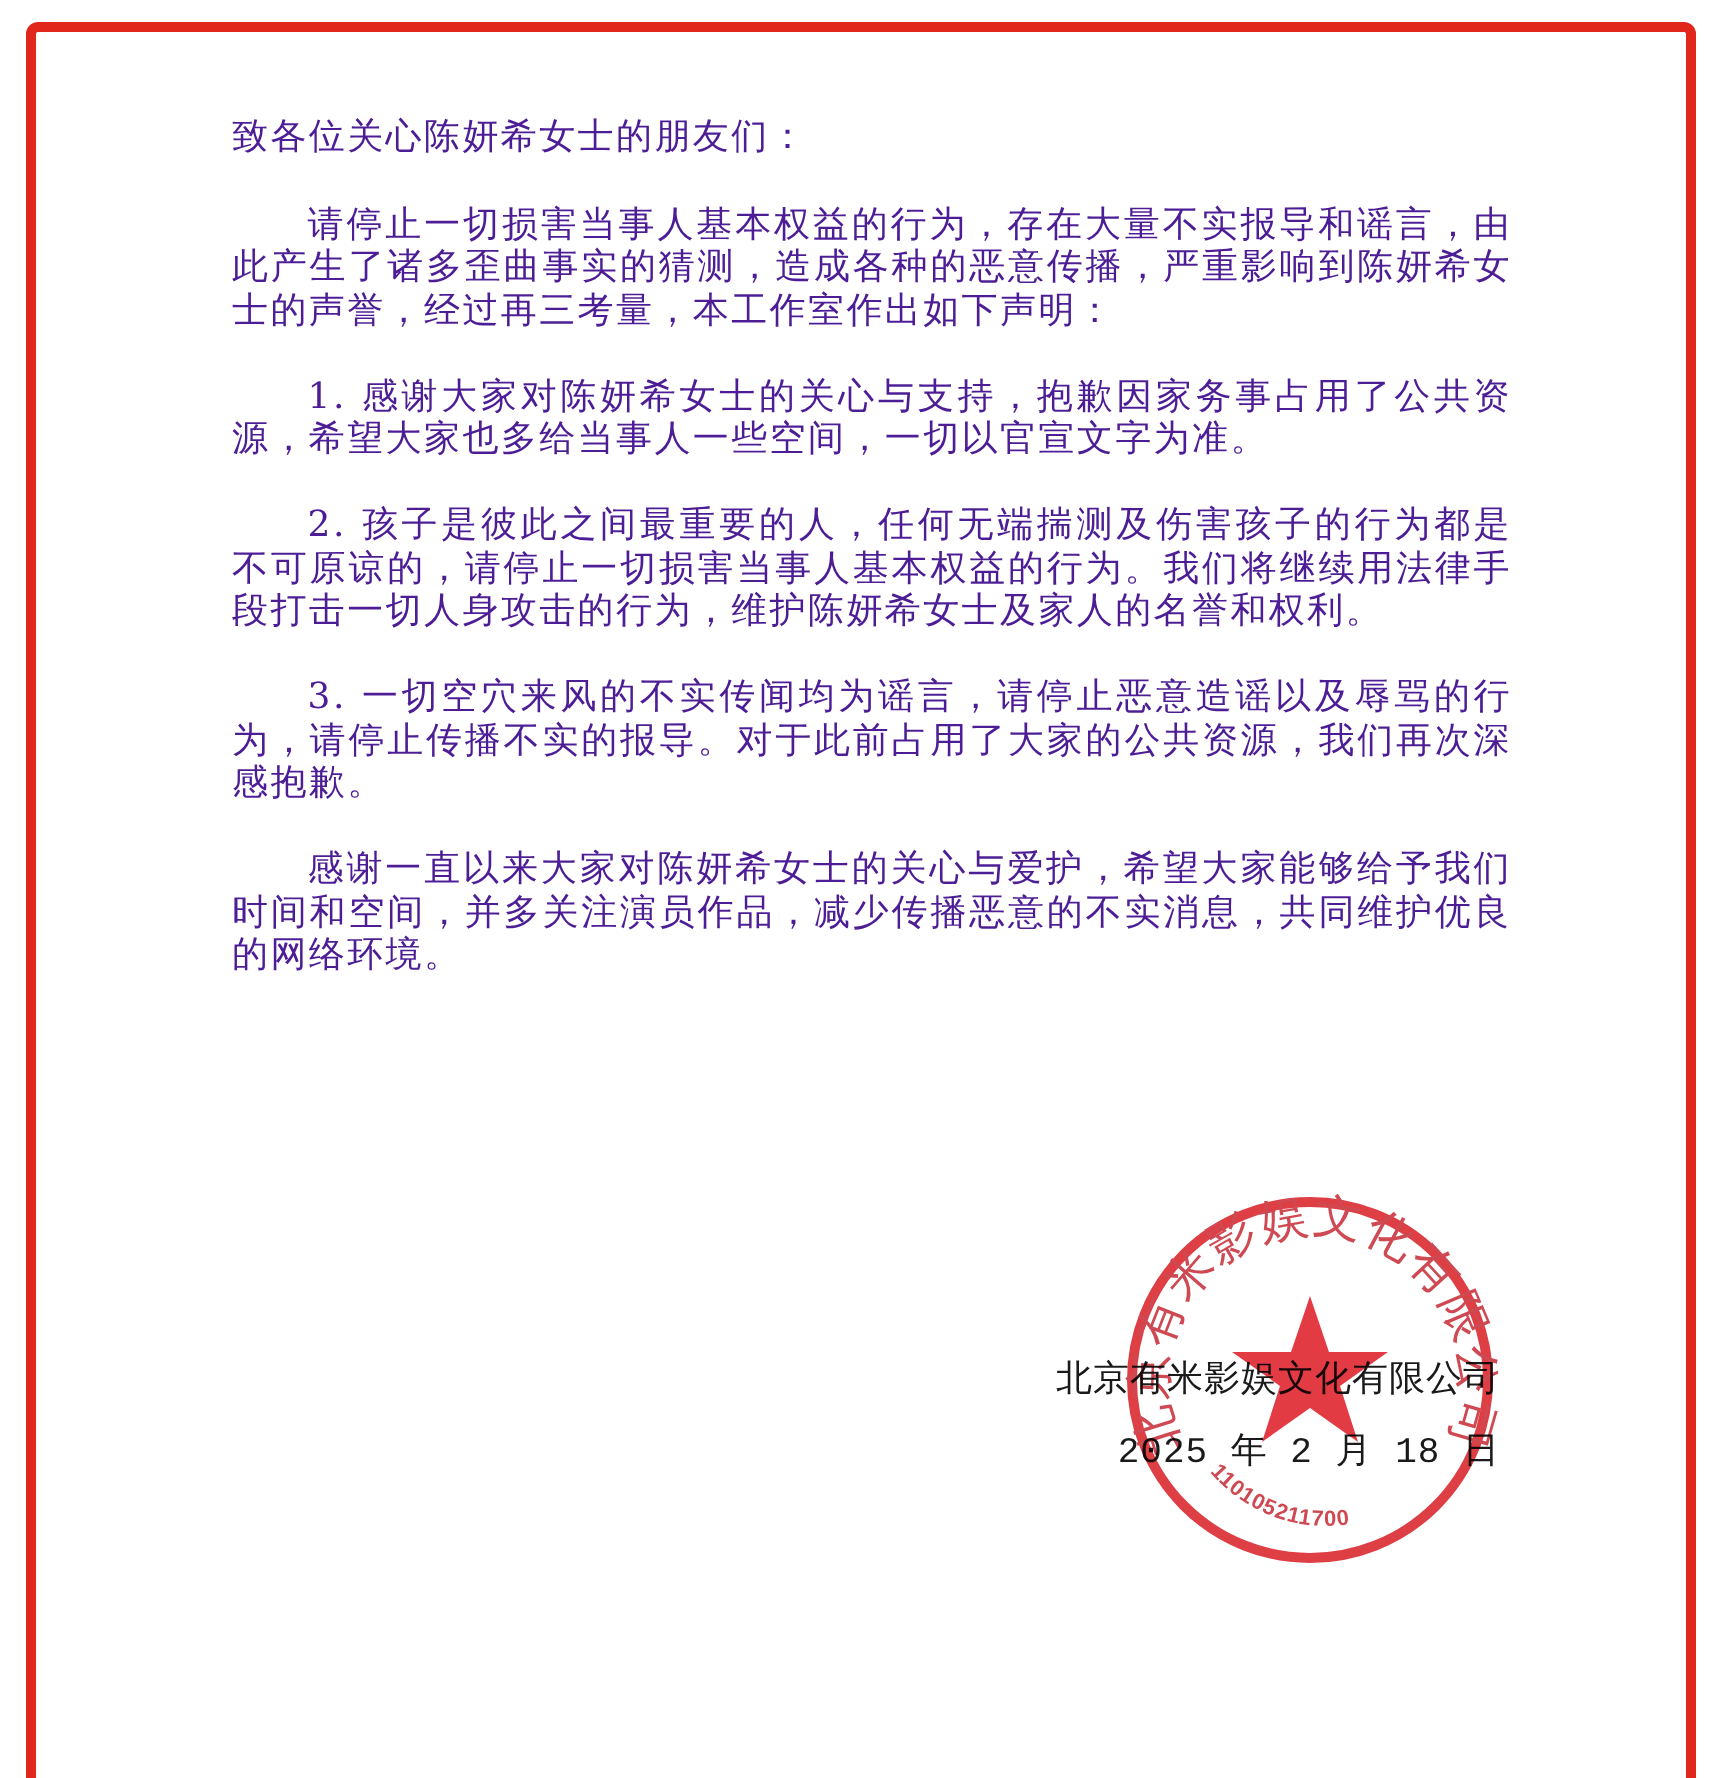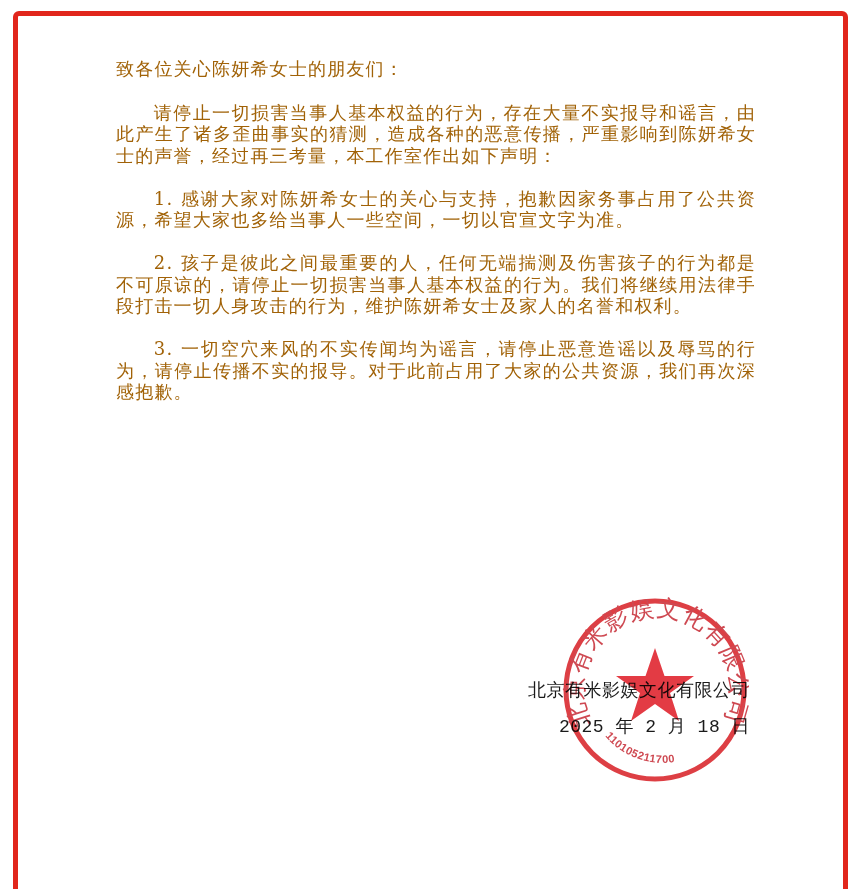--- a/index.html
+++ b/index.html
@@ -23,21 +23,21 @@
     border: 5px solid #e1261c;
     border-radius: 6px;
     box-sizing: border-box;
     background: #ffffff;
   }
   .page {
     position: absolute;
     left: 116px;
     top: 58px;
     width: 640px;
-    color: #a16207;
+    color: #4c1d95;
     font-size: 18px;
     line-height: 21.5px;
     letter-spacing: 1.2px;
   }
   .salutation {
     margin: 0 0 22px 0;
     font-weight: normal;
   }
   .para {
     margin: 0 0 21.5px 0;
@@ -80,20 +80,21 @@
 <body>
 
 <div class="frame"></div>
 
 <div class="page">
   <p class="salutation">致各位关心陈妍希女士的朋友们：</p>
   <p class="para">请停止一切损害当事人基本权益的行为，存在大量不实报导和谣言，由此产生了诸多歪曲事实的猜测，造成各种的恶意传播，严重影响到陈妍希女士的声誉，经过再三考量，本工作室作出如下声明：</p>
   <p class="para">1. 感谢大家对陈妍希女士的关心与支持，抱歉因家务事占用了公共资源，希望大家也多给当事人一些空间，一切以官宣文字为准。</p>
   <p class="para">2. 孩子是彼此之间最重要的人，任何无端揣测及伤害孩子的行为都是不可原谅的，请停止一切损害当事人基本权益的行为。我们将继续用法律手段打击一切人身攻击的行为，维护陈妍希女士及家人的名誉和权利。</p>
   <p class="para">3. 一切空穴来风的不实传闻均为谣言，请停止恶意造谣以及辱骂的行为，请停止传播不实的报导。对于此前占用了大家的公共资源，我们再次深感抱歉。</p>
+  <p class="para">感谢一直以来大家对陈妍希女士的关心与爱护，希望大家能够给予我们时间和空间，并多关注演员作品，减少传播恶意的不实消息，共同维护优良的网络环境。</p>
 </div>
 
 <div class="signature">
   <span class="org">北京有米影娱文化有限公司</span>
   <span class="date">2025 年 2 月 18 日</span>
 </div>
 
 <svg class="seal" viewBox="0 0 188 188" xmlns="http://www.w3.org/2000/svg">
   <defs>
     <path id="sealArc" d="M 30 128 A 74 74 0 1 1 166 118"></path>

